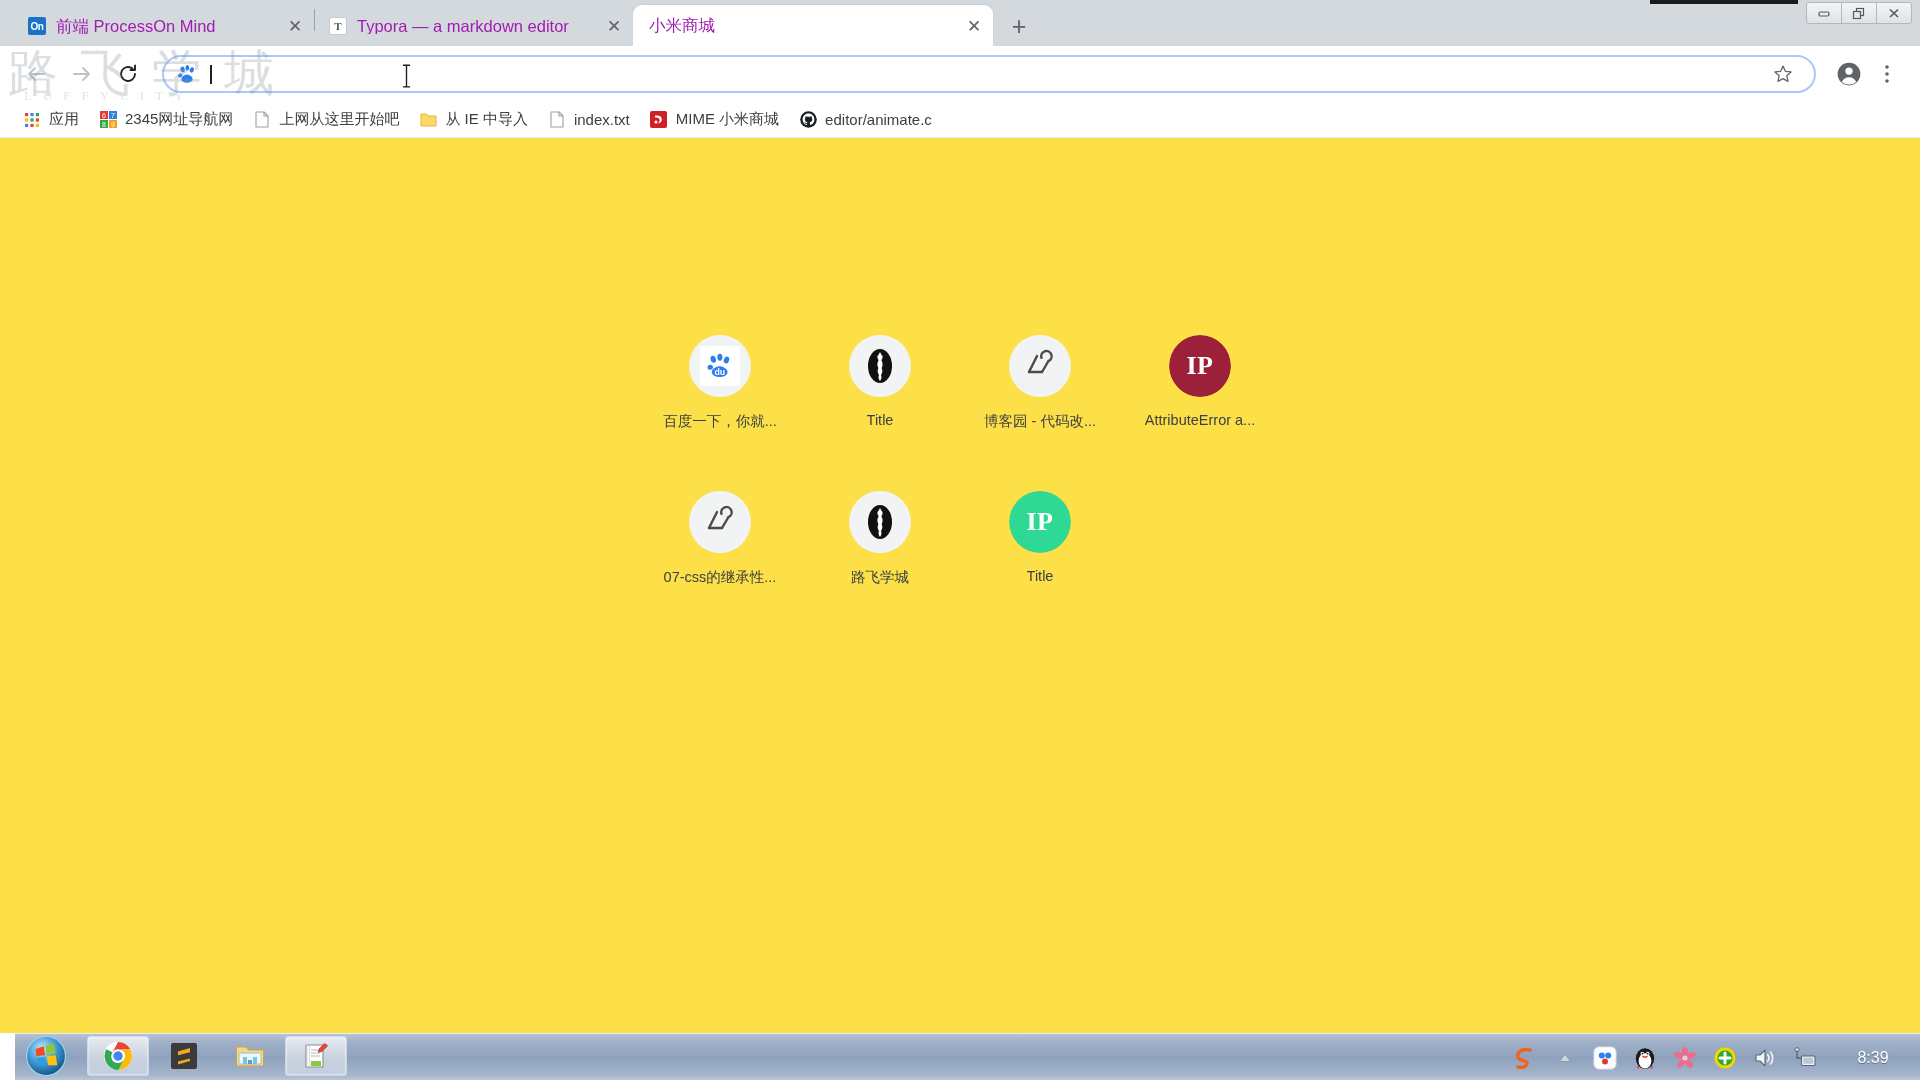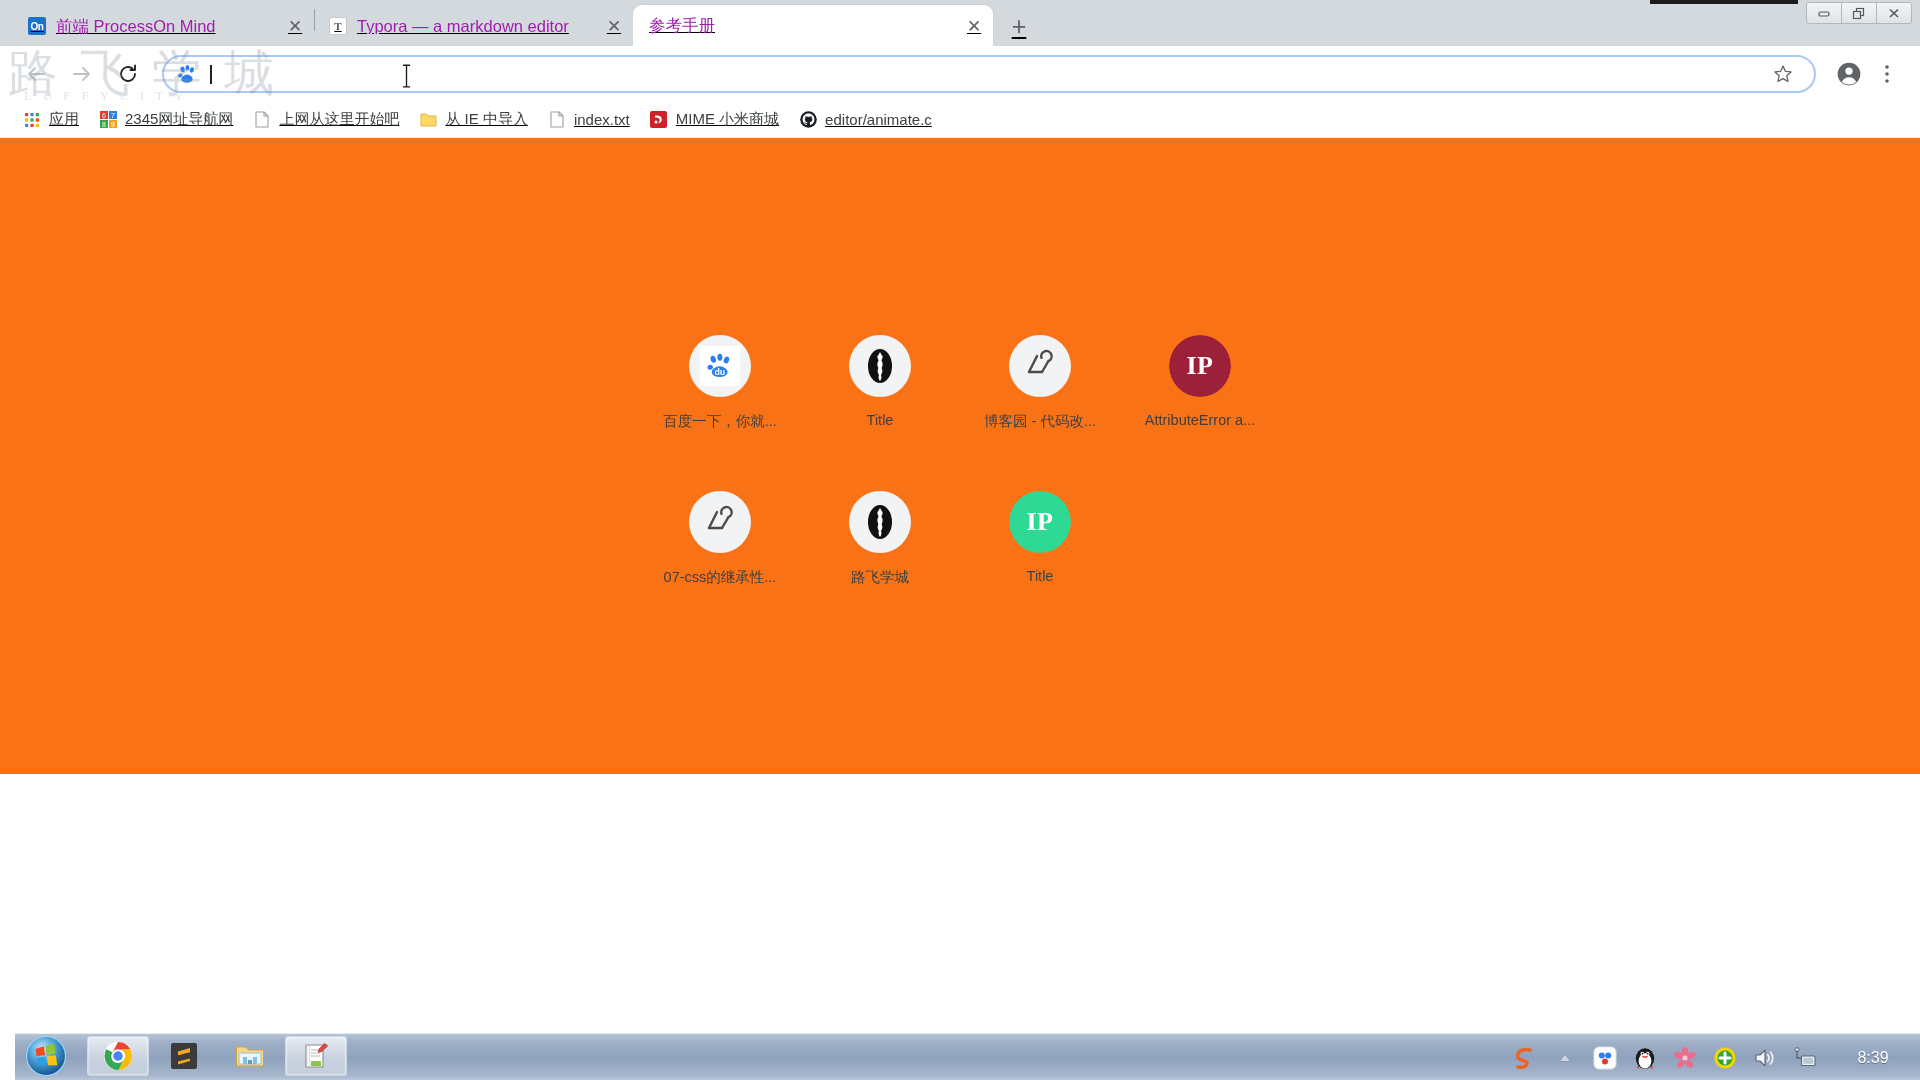--- a/index.html
+++ b/index.html
@@ -7,24 +7,23 @@
     width: 1920px; height: 1080px;
     overflow: hidden;
     font-family: "Liberation Sans", "DejaVu Sans", sans-serif;
     background: #ffffff;
   }
 
   
   #browser-window {
     position: absolute;
     left: 0; top: 0;
-    width: 1920px; height: 774px;
+    width: 1920px; height: 1033px;
     background: #ffffff;
     overflow: hidden;
-    text-decoration: underline;
   }
 
   
   #tab-strip {
     position: relative;
     height: 46px;
     background: #d4d9de;
     display: flex;
     align-items: flex-end;
     padding-left: 14px;
@@ -191,21 +190,21 @@
     flex: 0 0 18px;
     margin-right: 8px;
     display: flex; align-items: center; justify-content: center;
     font-size: 11px;
   }
 
   
   #ntp {
     position: relative;
     height: calc(1033px - 46px - 56px - 36px);
-    background: #f97316;
+    background: #fde047;
   }
   #tiles {
     position: absolute;
     left: 50%;
     transform: translateX(-50%);
     top: 197px;
     width: 640px;
     display: grid;
     grid-template-columns: repeat(4, 160px);
     grid-row-gap: 60px;
@@ -354,21 +353,21 @@
     </div>
     <div class="tab-sep"></div>
 
     <div class="tab inactive" style="width:318px;">
       <span class="tab-favicon fav-typora">T</span>
       <span class="tab-title">Typora — a markdown editor</span>
       <span class="tab-close">✕</span>
     </div>
 
     <div class="tab active" style="width:360px;">
-      <span class="tab-title" style="padding-left:2px;">参考手册</span>
+      <span class="tab-title" style="padding-left:2px;">小米商城</span>
       <span class="tab-close">✕</span>
     </div>
 
     <div id="new-tab-button">+</div>
 
     <div id="caption-line"></div>
 
     <div id="window-controls">
       <div class="wc-btn">
         <svg width="14" height="10" viewBox="0 0 14 10">

